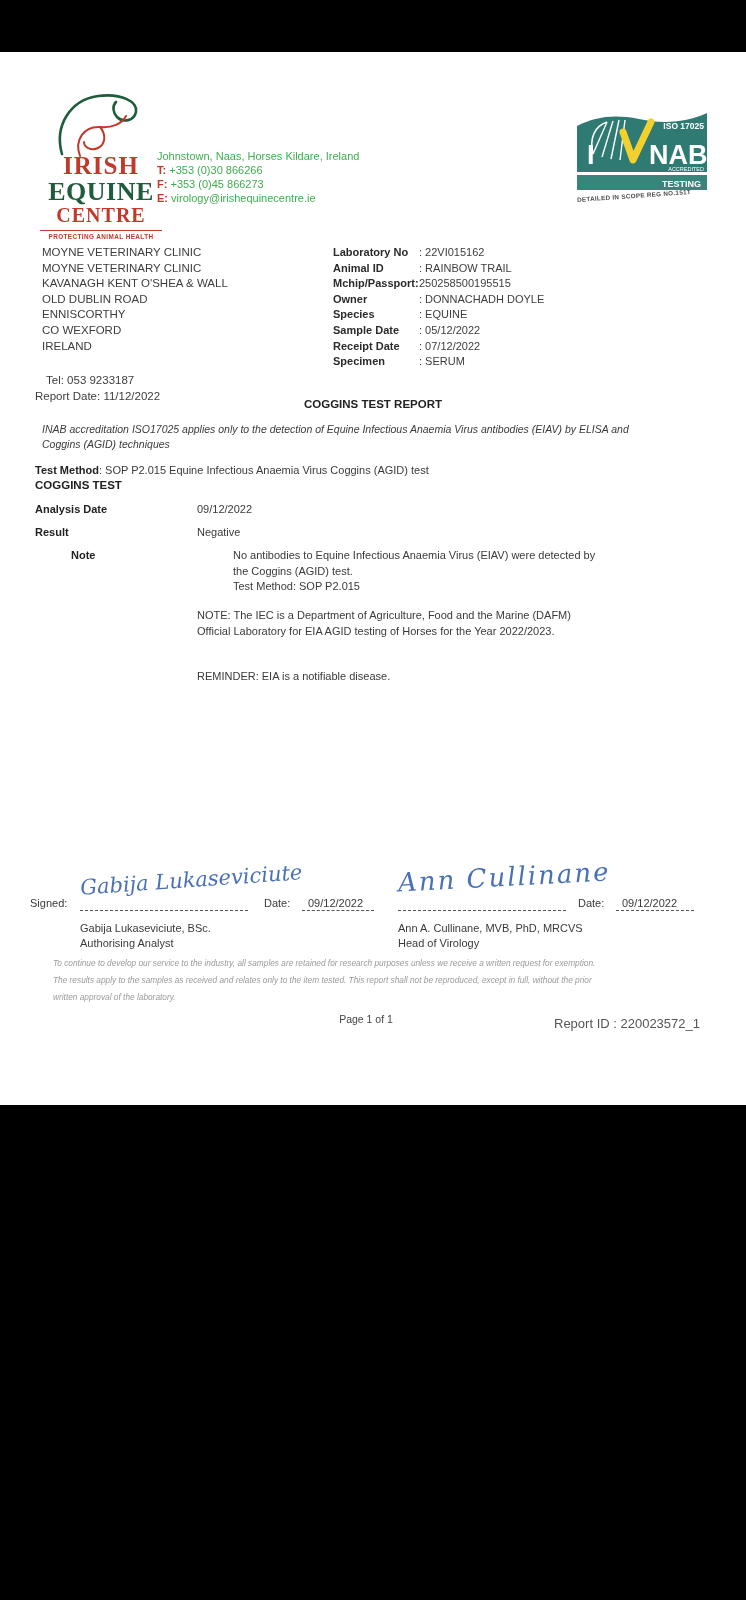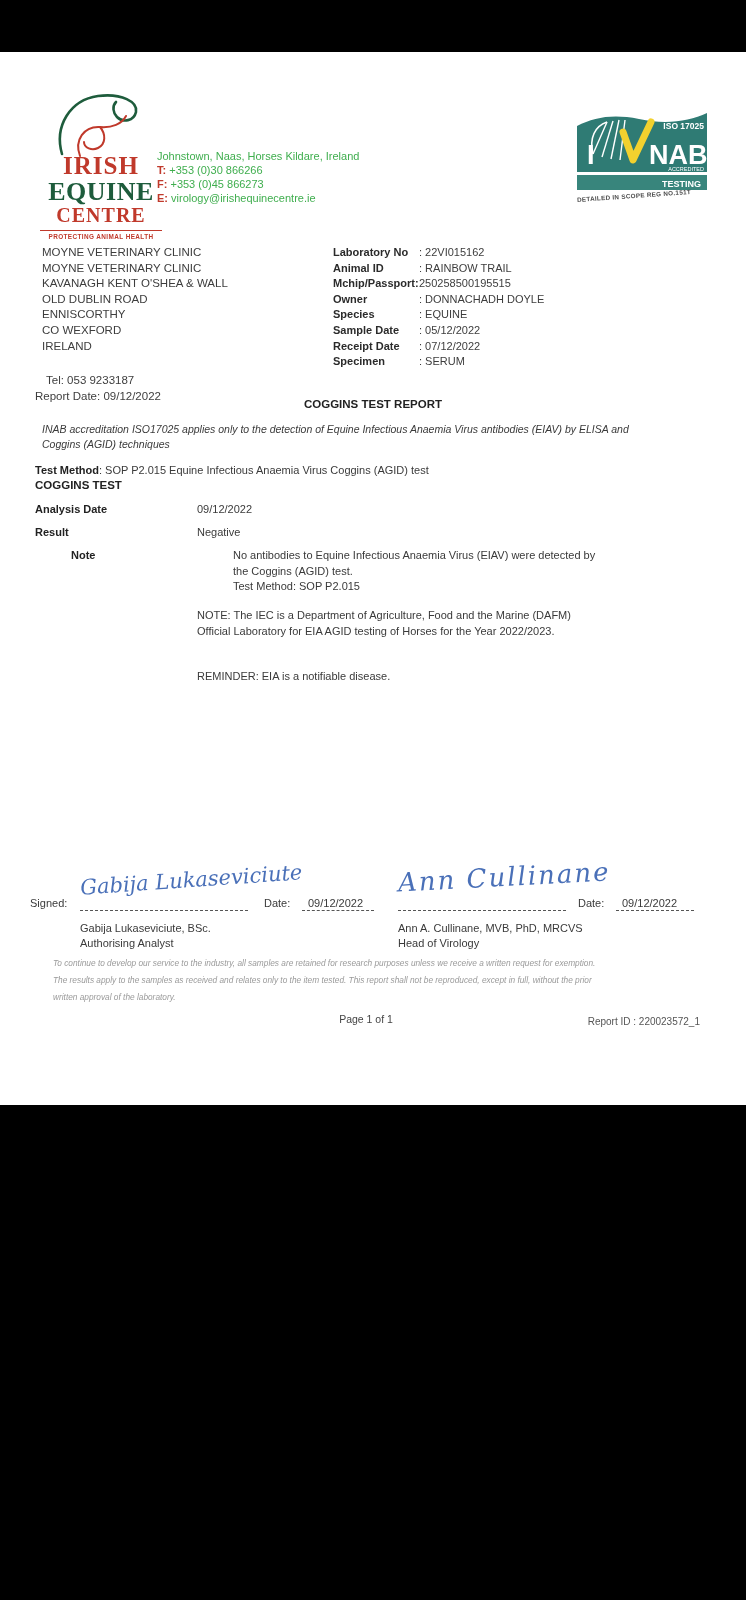--- a/index.html
+++ b/index.html
@@ -95,21 +95,21 @@
   .analyst-name { left: 80px; top: 869px; }
   .analyst-title { left: 80px; top: 884px; }
   .head-name { left: 398px; top: 869px; }
   .head-title { left: 398px; top: 884px; }
 
   
   .disclaimer { left: 53px; top: 903px; width: 640px; text-align: left;
                 font-style: italic; font-size: 8.3px; line-height: 17px; color: #9a9a9a; }
   .footer-page { left: 0; top: 961px; width: 732px; text-align: center;
                  font-size: 10.5px; color: #444; }
-  .footer-report-id { right: 46px; top: 964px; font-size: 10px; color: #555; }
+  .footer-report-id { right: 46px; top: 964px; font-size: 13px; color: #555; }
 </style>
 </head>
 <body>
 
 <div class="page">
 
   <svg class="abs horse-logo" viewBox="0 0 112 68" width="112" height="68">
     <path d="M14,64 C6,36 22,10 50,6 C74,3 90,12 88,22 C86,31 75,33 69,27 C65,23 64,16 68,12" fill="none" stroke="#1e5c3c" stroke-width="2.6" stroke-linecap="round"></path>
     <path d="M78,26 C74,34 64,38 52,37 C36,36 26,50 32,66 M52,37 C58,44 58,54 50,58 C44,61 36,58 36,52" fill="none" stroke="#c0392b" stroke-width="2" stroke-linecap="round"></path>
   </svg>
@@ -159,21 +159,21 @@
   <div class="abs recipient">
     <div>MOYNE VETERINARY CLINIC</div>
     <div>MOYNE VETERINARY CLINIC</div>
     <div>KAVANAGH KENT O'SHEA &amp; WALL</div>
     <div>OLD DUBLIN ROAD</div>
     <div>ENNISCORTHY</div>
     <div>CO WEXFORD</div>
     <div>IRELAND</div>
   </div>
   <div class="abs tel-line">Tel: 053 9233187</div>
-  <div class="abs report-date-line">Report Date: 09/12/2022</div>
+  <div class="abs report-date-line">Report Date: 11/12/2022</div>
 
   <div class="abs details">
     <div class="row">
       <span class="dlabel">Laboratory No</span><span class="dvalue">: 22VI015162</span>
     </div>
     <div class="row">
       <span class="dlabel">Animal ID</span><span class="dvalue">: RAINBOW TRAIL</span>
     </div>
     <div class="row">
       <span class="dlabel">Mchip/Passport:</span><span class="dvalue">250258500195515</span>

